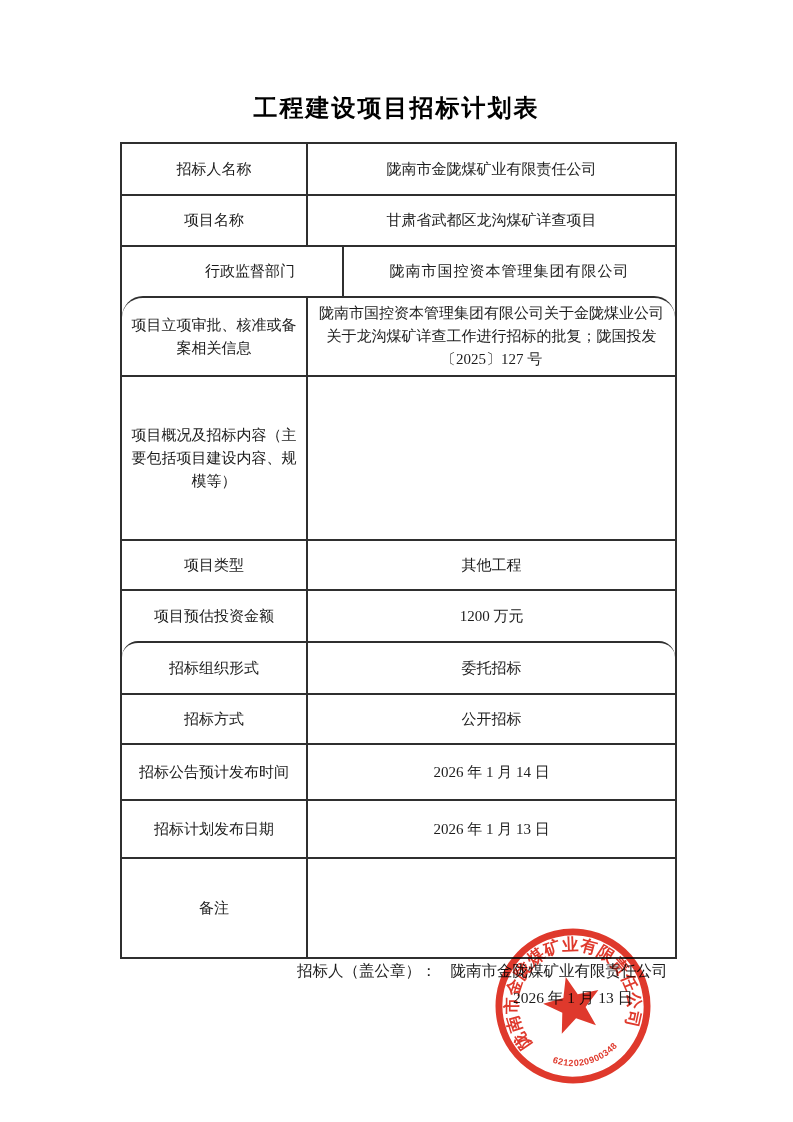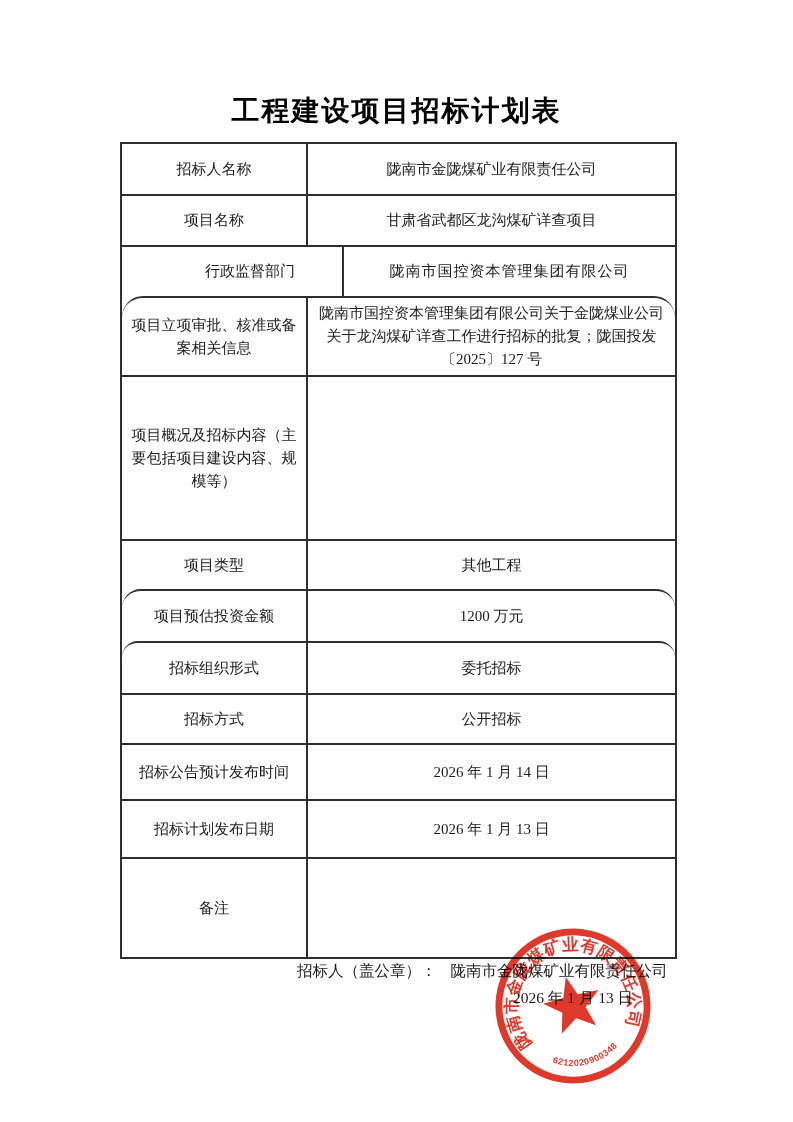--- a/index.html
+++ b/index.html
@@ -8,21 +8,21 @@
     width:793px;height:1122px;
     background:#ffffff;
     overflow:hidden;
     font-family:"Liberation Serif","DejaVu Serif",serif;
     color:#1c1c1c;
   }
   .doc-title{
     position:absolute;top:92px;left:0;width:793px;
     text-align:center;
     font-family:"Liberation Sans","DejaVu Sans",sans-serif;
-    font-weight:700;font-size:28px;letter-spacing:2px;
+    font-weight:700;font-size:24px;letter-spacing:2px;
     color:#000000;
   }
   .tender-table{
     position:absolute;left:120px;top:142px;width:557px;
     border:2px solid #2f2f2f;
     box-sizing:border-box;
     display:flex;flex-direction:column;
   }
   .row{display:flex;align-items:stretch;}
   .row + .row{border-top:2px solid #2f2f2f;}
@@ -38,21 +38,21 @@
     text-align:center;font-size:15px;line-height:23px;
     padding:4px 10px;
   }
   
   .row:nth-child(1){min-height:50px;}
   .row:nth-child(2){min-height:49px;}
   .row:nth-child(3){min-height:49px;padding-left:36px;}
   .row:nth-child(4){min-height:64px;border-radius:21px;}
   .row:nth-child(5){min-height:162px;}
   .row:nth-child(6){min-height:48px;}
-  .row:nth-child(7){min-height:50px;border-radius:19px;}
+  .row:nth-child(7){min-height:50px;}
   .row:nth-child(8){min-height:50px;border-radius:16px;}
   .row:nth-child(9){min-height:48px;}
   .row:nth-child(10){min-height:54px;}
   .row:nth-child(11){min-height:56px;}
   .row:nth-child(12){min-height:98px;}
   .v-big{font-size:19px;letter-spacing:1px;}
   .v-just{
     text-align:justify;
     text-align-last:center;
     line-height:23.5px;

